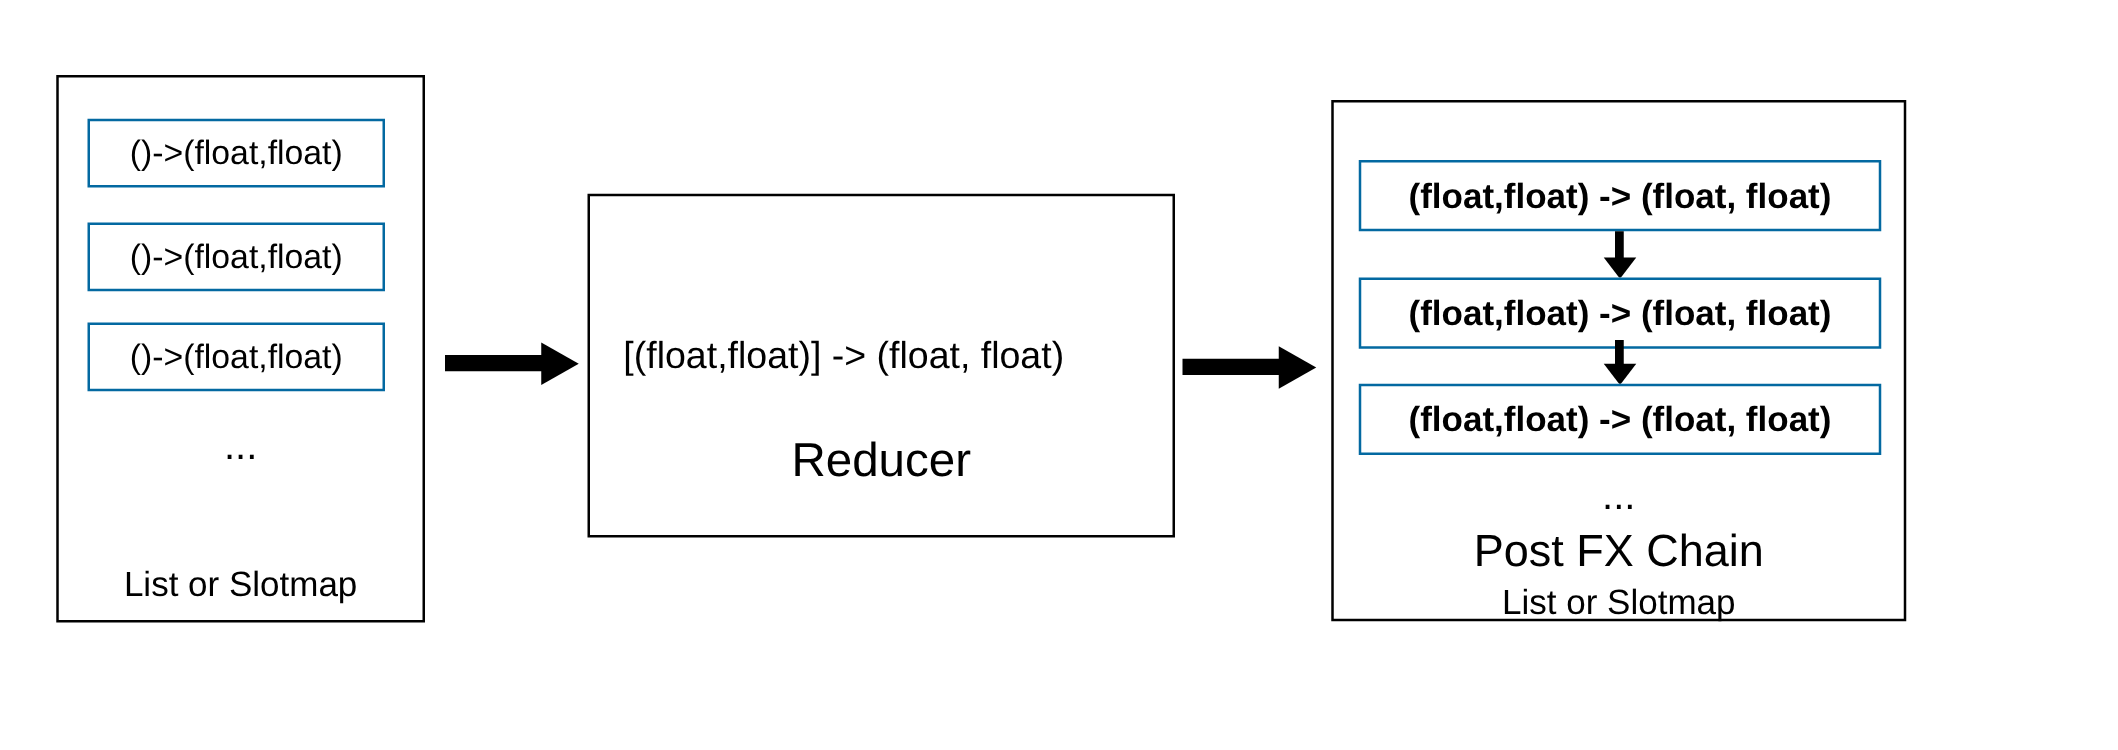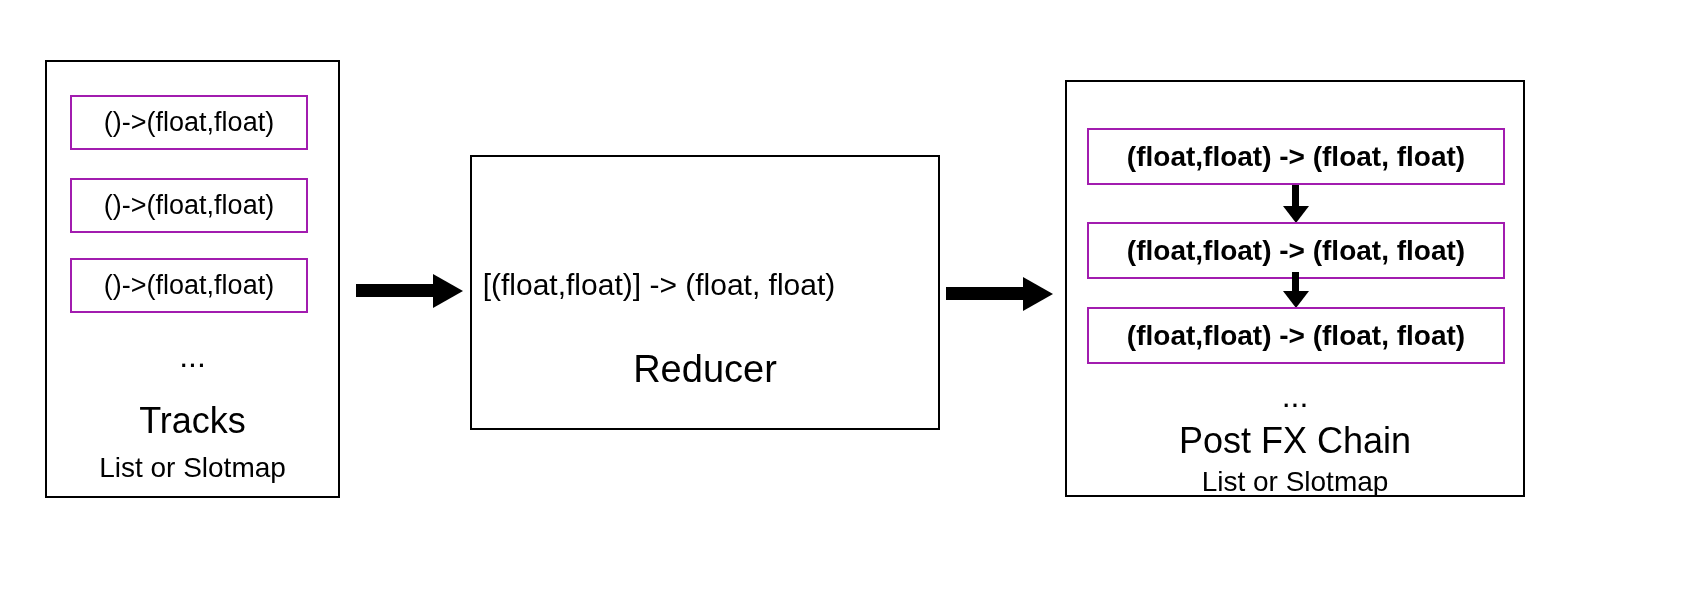--- a/index.html
+++ b/index.html
@@ -17,21 +17,21 @@
     overflow: hidden;
   }
   .outer-box {
     position: absolute;
     border: 2px solid #000000;
     background: #ffffff;
     box-sizing: border-box;
   }
   .inner-box {
     position: absolute;
-    border: 2px solid #a21caf;
+    border: 2px solid #0369a1;
     background: #ffffff;
     box-sizing: border-box;
     display: flex;
     align-items: center;
     justify-content: center;
     white-space: nowrap;
   }
   .label {
     position: absolute;
     text-align: center;
@@ -42,21 +42,21 @@
   .track-item   { left: 70px;  width: 238px; height: 55px; font-size: 27px; }
   #track-item-0 { top: 95px; }
   #track-item-1 { top: 178px; }
   #track-item-2 { top: 258px; }
   #tracks-ellipsis { left: 45px; width: 295px; top: 338px; font-size: 32px; }
   #tracks-title    { left: 45px; width: 295px; top: 400px; font-size: 36px; }
   #tracks-subtitle { left: 45px; width: 295px; top: 452px; font-size: 28px; }
 
   
   #reducer-box { left: 470px; top: 155px; width: 470px; height: 275px; }
-  #reducer-signature { left: 470px; width: 378px; top: 268px; font-size: 30px; }
+  #reducer-signature { left: 470px; width: 378px; top: 268px; font-size: 30px; padding-left: 16px; }
   #reducer-title     { left: 470px; width: 470px; top: 348px; font-size: 38px; text-align: center; }
 
   
   #postfx-box { left: 1065px; top: 80px; width: 460px; height: 417px; }
   .postfx-item { left: 1087px; width: 418px; height: 57px; font-size: 28px; font-weight: bold; }
   #postfx-item-0 { top: 128px; }
   #postfx-item-1 { top: 222px; }
   #postfx-item-2 { top: 307px; }
   #postfx-ellipsis { left: 1065px; width: 460px; top: 378px; font-size: 32px; }
   #postfx-title    { left: 1065px; width: 460px; top: 420px; font-size: 36px; }
@@ -108,21 +108,20 @@
 </head>
 <body>
 
 <div id="canvas">
 
   <div id="tracks-box" class="outer-box"></div>
   <div id="track-item-0" class="inner-box track-item">()-&gt;(float,float)</div>
   <div id="track-item-1" class="inner-box track-item">()-&gt;(float,float)</div>
   <div id="track-item-2" class="inner-box track-item">()-&gt;(float,float)</div>
   <div id="tracks-ellipsis" class="label">...</div>
-  <div id="tracks-title" class="label">Tracks</div>
   <div id="tracks-subtitle" class="label">List or Slotmap</div>
 
   <div id="arrow-tracks-to-reducer" class="h-arrow"></div>
 
   <div id="reducer-box" class="outer-box"></div>
   <div id="reducer-signature" class="label">[(float,float)] -&gt; (float, float)</div>
   <div id="reducer-title" class="label">Reducer</div>
 
   <div id="arrow-reducer-to-postfx" class="h-arrow"></div>
 

